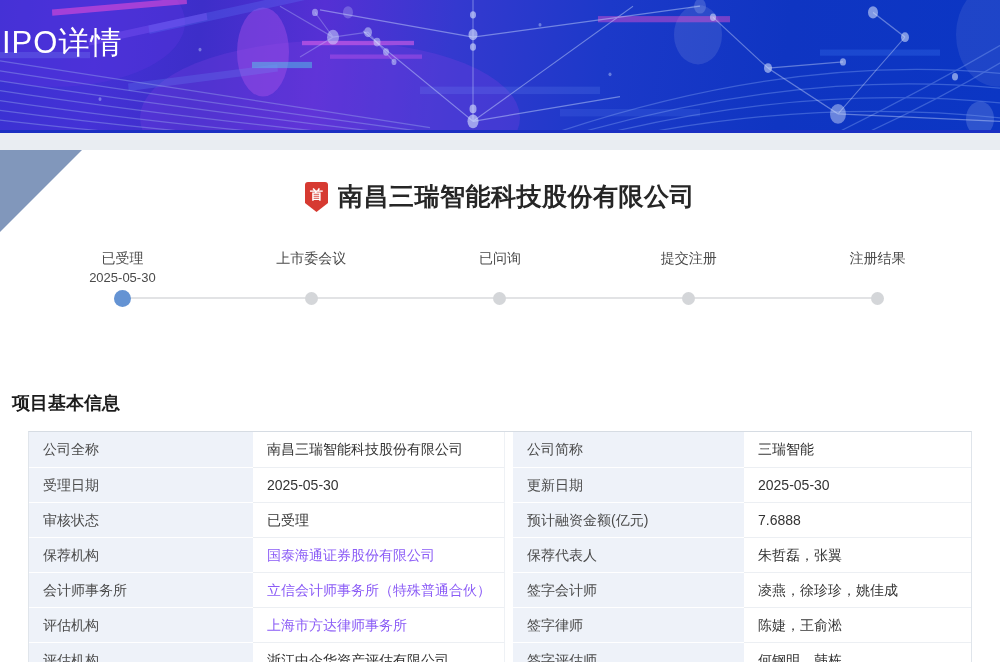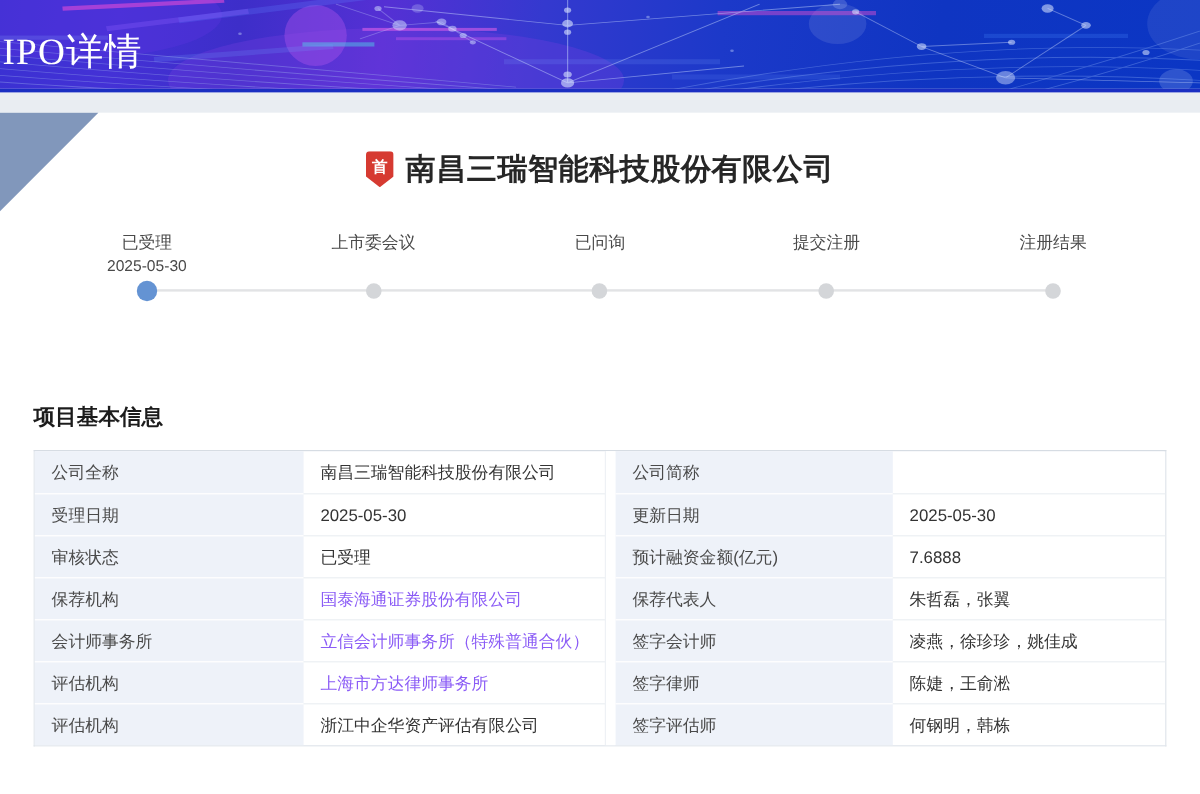--- a/index.html
+++ b/index.html
@@ -1,23 +1,23 @@
 <!DOCTYPE html>
 <html><head>
 <meta charset="utf-8">
 <style>
   * { margin:0; padding:0; box-sizing:border-box; }
   html,body { width:1000px; height:662px; overflow:hidden; background:#fff;
     font-family:"Liberation Sans","DejaVu Sans",sans-serif; }
 
   
-  .banner { position:relative; height:77px; overflow:hidden;
+  .banner { position:relative; height:133px; overflow:hidden;
     background:linear-gradient(97deg,#3a31d2 0%,#4431d6 10%,#3d2ec9 20%,#5530d4 32%,
       #3439cf 45%,#1c39c9 60%,#0f35c2 78%,#0b36c4 100%);
-    border-bottom:3px solid #1a2ec2;font-family:Liberation Serif, serif; }
+    border-bottom:3px solid #1a2ec2; }
   .banner svg.deco { position:absolute; inset:0; width:100%; height:100%; }
   .banner h1 { position:absolute; left:2px; top:22px; color:#ffffff; font-size:31px;
     font-weight:400; letter-spacing:1px; }
 
   
   .strip { height:17px; background:#e9edf2; }
 
   
   .card { position:relative; height:540px; background:#fff; }
 
@@ -34,21 +34,21 @@
   .steps { position:relative; margin:36px 28px 0; display:flex; height:62px; }
   .steps-line { position:absolute; left:10%; right:10%; top:48px; height:2px; background:#e2e3e5; }
   .step { flex:1; display:flex; flex-direction:column; align-items:center; position:relative; }
   .step-label { font-size:14px; color:#4a4a4a; height:19px; line-height:19px; }
   .step-date { font-size:13px; color:#4a4a4a; height:19px; line-height:19px; }
   .dot-wrap { height:20px; margin-top:1px; display:flex; align-items:center; justify-content:center; }
   .step-dot { width:13px; height:13px; border-radius:50%; background:#d4d6d9; z-index:1; }
   .step.active .step-dot { width:17px; height:17px; background:#6493d3; }
 
   
-  .section-title { margin:80px 28px 13px; font-size:18px; font-weight:bold; color:#1c1c1c; }
+  .section-title { margin:80px 12px 13px; font-size:18px; font-weight:bold; color:#1c1c1c; }
 
   
   .info-table { margin:16px 28px; border:1px solid #e0e5eb; border-top-color:#d6dce3; }
   .row { display:grid; grid-template-columns:224px 252px 8px 231px 1fr; }
   .cell { min-height:35px; line-height:34px; font-size:14px; padding:0 14px;
     white-space:nowrap; overflow:hidden; }
   .cell-label { background:#eef2f9; color:#4a4a4a; }
   .cell-value { color:#333333; }
   .cell-value1 { border-right:1px solid #eef1f5; }
   .gap { padding:0; background:#fff; }
@@ -227,20 +227,21 @@
   <h3 class="section-title">项目基本信息</h3>
 
   <div class="info-table">
   <div class="row">
     <div class="cell cell-label">公司全称</div>
     <div class="cell cell-value cell-value1">
       <span>南昌三瑞智能科技股份有限公司</span>
     </div>
     <div class="cell gap"></div>
     <div class="cell cell-label">公司简称</div>
+    <div class="cell cell-value">三瑞智能</div>
   </div>
 
   <div class="row">
     <div class="cell cell-label">受理日期</div>
     <div class="cell cell-value cell-value1">
       <span>2025-05-30</span>
     </div>
     <div class="cell gap"></div>
     <div class="cell cell-label">更新日期</div>
     <div class="cell cell-value">2025-05-30</div>

